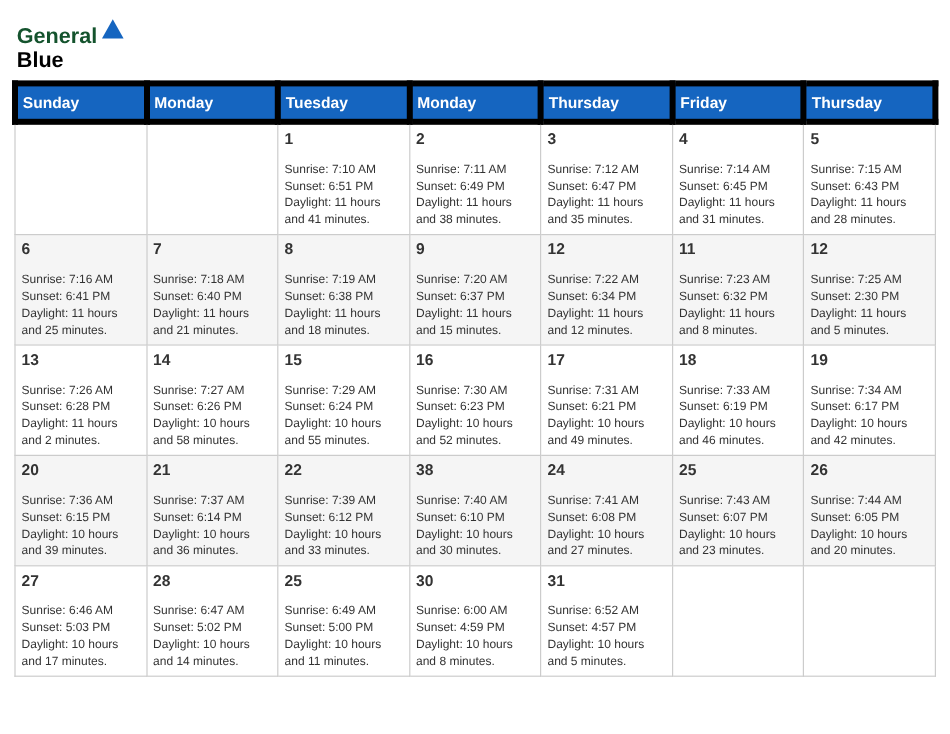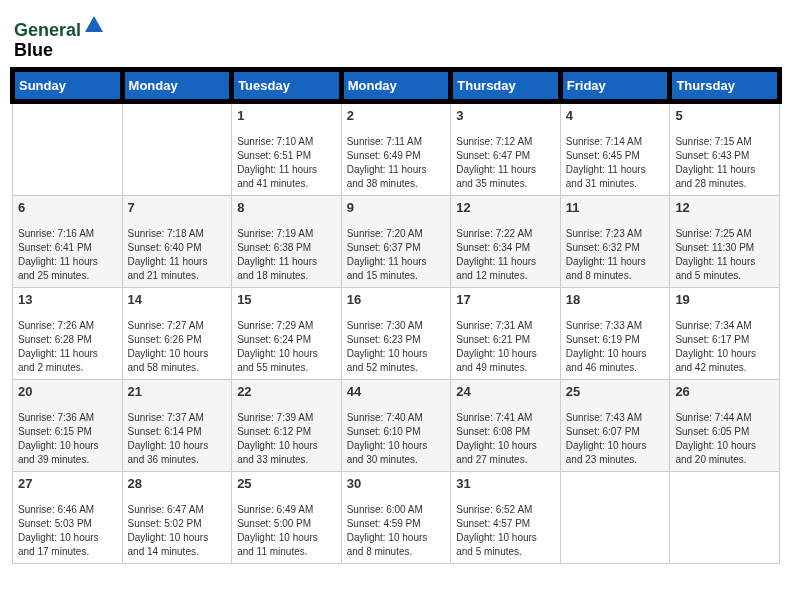--- a/index.html
+++ b/index.html
@@ -187,21 +187,21 @@
         </td>
         <td>
           <span class="day-number">11</span>
           <div class="day-detail">Sunrise: 7:23 AM
 Sunset: 6:32 PM
 Daylight: 11 hours and 8 minutes.</div>
         </td>
         <td>
           <span class="day-number">12</span>
           <div class="day-detail">Sunrise: 7:25 AM
-Sunset: 11:30 PM
+Sunset: 2:30 PM
 Daylight: 11 hours and 5 minutes.</div>
         </td>
       </tr>
       <tr>
         <td>
           <span class="day-number">13</span>
           <div class="day-detail">Sunrise: 7:26 AM
 Sunset: 6:28 PM
 Daylight: 11 hours and 2 minutes.</div>
         </td>
@@ -255,21 +255,21 @@
 Sunset: 6:14 PM
 Daylight: 10 hours and 36 minutes.</div>
         </td>
         <td>
           <span class="day-number">22</span>
           <div class="day-detail">Sunrise: 7:39 AM
 Sunset: 6:12 PM
 Daylight: 10 hours and 33 minutes.</div>
         </td>
         <td>
-          <span class="day-number">44</span>
+          <span class="day-number">38</span>
           <div class="day-detail">Sunrise: 7:40 AM
 Sunset: 6:10 PM
 Daylight: 10 hours and 30 minutes.</div>
         </td>
         <td>
           <span class="day-number">24</span>
           <div class="day-detail">Sunrise: 7:41 AM
 Sunset: 6:08 PM
 Daylight: 10 hours and 27 minutes.</div>
         </td>

